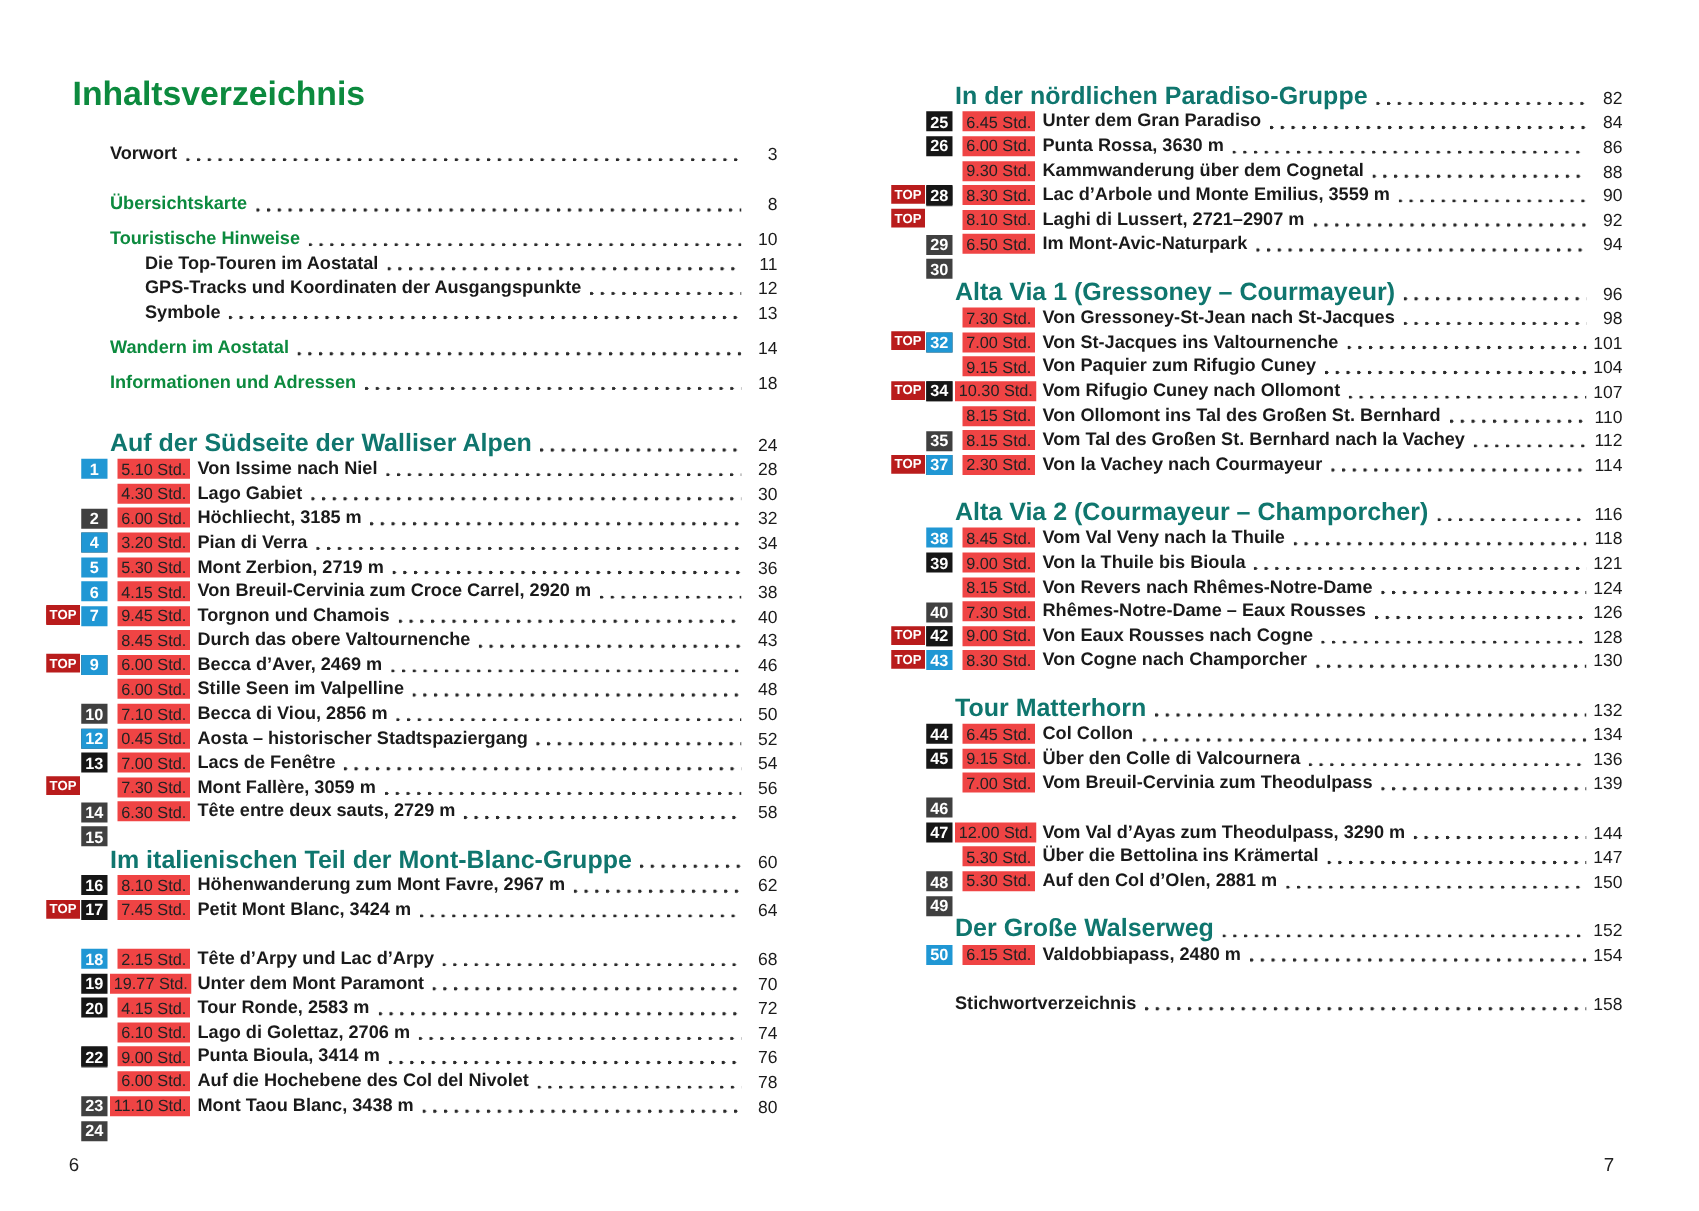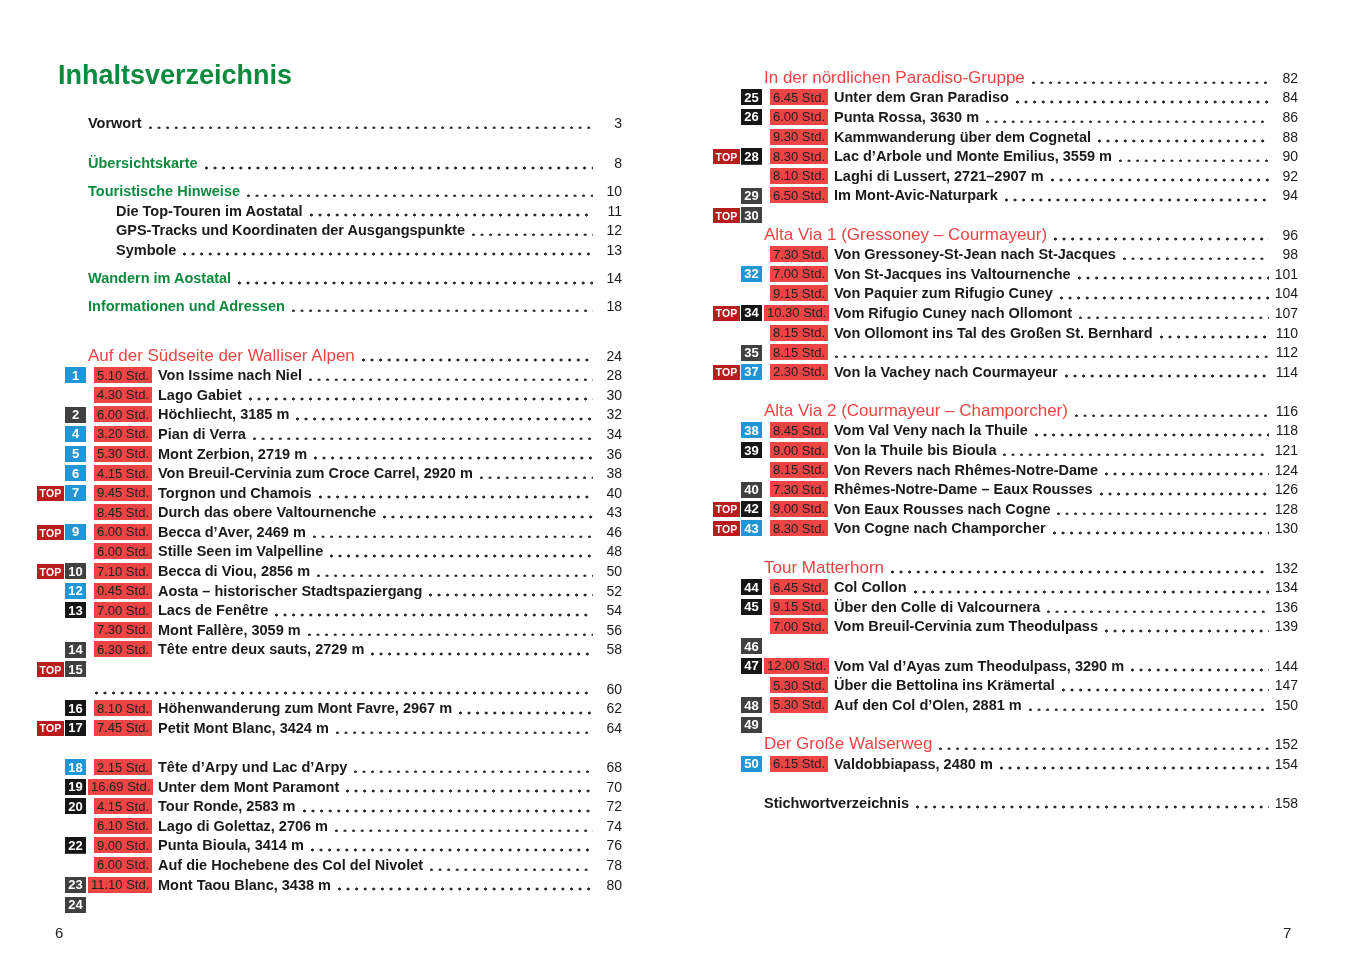--- a/index.html
+++ b/index.html
@@ -24,23 +24,23 @@
   .front-matter .row:nth-child(2) { margin-top:21px; }
   .front-matter .row:nth-child(3) { margin-top:8px; }
   .front-matter .row:nth-child(7) { margin-top:9px; }
   .front-matter .row:nth-child(8) { margin-top:8px; }
   .col-left .sections { margin-top:30px; }
   .section + .section { margin-top:19.6px; }
   .col-left .sections .section:first-child { margin-top:0; }
   .col-right .sections .section:first-child { margin-top:8px; }
   .bm-row { margin-top:19.6px; }
   
-  .heading-label { font-weight:400; color:#ef4444; font-size:17px; white-space:nowrap; }
+  .heading-label { font-weight:700; color:#0f766e; font-size:20px; white-space:nowrap; }
   
-  .badges { width:56px; display:flex; justify-content:flex-end; align-items:flex-end; gap:1px; margin-right:2px; flex:0 0 56px; }
+  .badges { width:56px; display:flex; justify-content:flex-end; align-items:flex-start; gap:1px; margin-right:2px; flex:0 0 56px; }
   .top-badge {
     background:#b91c1c; color:#fff; font-weight:700; font-size:10.5px;
     width:27px; height:15px; display:flex; align-items:center; justify-content:center; letter-spacing:0.2px;
   }
   .num-badge {
     color:#fff; font-weight:700; font-size:13px;
     width:21px; height:16px; display:flex; align-items:center; justify-content:center;
   }
   .badge-blue  { background:#2097d4; }
   .badge-red   { background:#404040;margin-top:40px; }
@@ -248,20 +248,21 @@
               <span class="num-badge badge-red">15</span>
             </span>
             <span class="time"><span class="time-box">6.30 Std.</span></span>
             <span class="entry-title">Tête entre deux sauts, 2729 m</span>
             <span class="leader"></span>
             <span class="pageref">58</span>
           </div>
         </div>
         <div class="section">
           <div class="row heading-row">
+            <span class="heading-label">Im italienischen Teil der Mont-Blanc-Gruppe</span>
             <span class="leader"></span>
             <span class="pageref">60</span>
           </div>
           <div class="row entry-row">
             <span class="badges">
               <span class="num-badge badge-black">16</span>
             </span>
             <span class="time"><span class="time-box">8.10 Std.</span></span>
             <span class="entry-title">Höhenwanderung zum Mont Favre, 2967 m</span>
             <span class="leader"></span>
@@ -285,21 +286,21 @@
             </span>
             <span class="time"><span class="time-box">2.15 Std.</span></span>
             <span class="entry-title">Tête d’Arpy und Lac d’Arpy</span>
             <span class="leader"></span>
             <span class="pageref">68</span>
           </div>
           <div class="row entry-row">
             <span class="badges">
               <span class="num-badge badge-black">19</span>
             </span>
-            <span class="time"><span class="time-box">16.69 Std.</span></span>
+            <span class="time"><span class="time-box">19.77 Std.</span></span>
             <span class="entry-title">Unter dem Mont Paramont</span>
             <span class="leader"></span>
             <span class="pageref">70</span>
           </div>
           <div class="row entry-row">
             <span class="badges">
               <span class="num-badge badge-black">20</span>
             </span>
             <span class="time"><span class="time-box">4.15 Std.</span></span>
             <span class="entry-title">Tour Ronde, 2583 m</span>
@@ -461,20 +462,21 @@
             <span class="time"><span class="time-box">8.15 Std.</span></span>
             <span class="entry-title">Von Ollomont ins Tal des Großen St. Bernhard</span>
             <span class="leader"></span>
             <span class="pageref">110</span>
           </div>
           <div class="row entry-row">
             <span class="badges">
               <span class="num-badge badge-red">36</span>
             </span>
             <span class="time"><span class="time-box">8.15 Std.</span></span>
+            <span class="entry-title">Vom Tal des Großen St. Bernhard nach la Vachey</span>
             <span class="leader"></span>
             <span class="pageref">112</span>
           </div>
           <div class="row entry-row">
             <span class="badges">
               <span class="top-badge">TOP</span>
               <span class="num-badge badge-blue">37</span>
             </span>
             <span class="time"><span class="time-box">2.30 Std.</span></span>
             <span class="entry-title">Von la Vachey nach Courmayeur</span>

